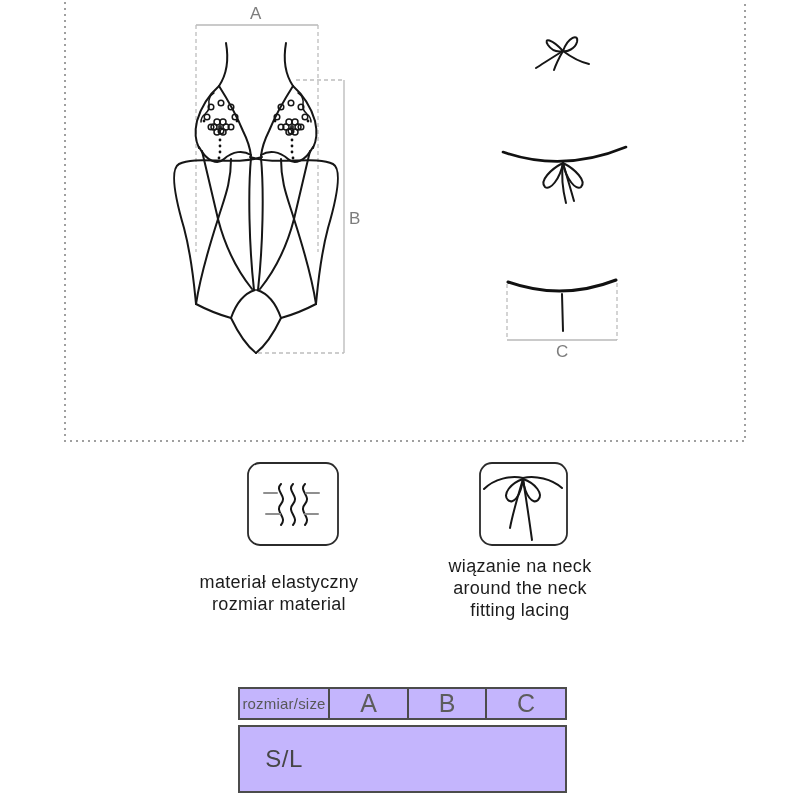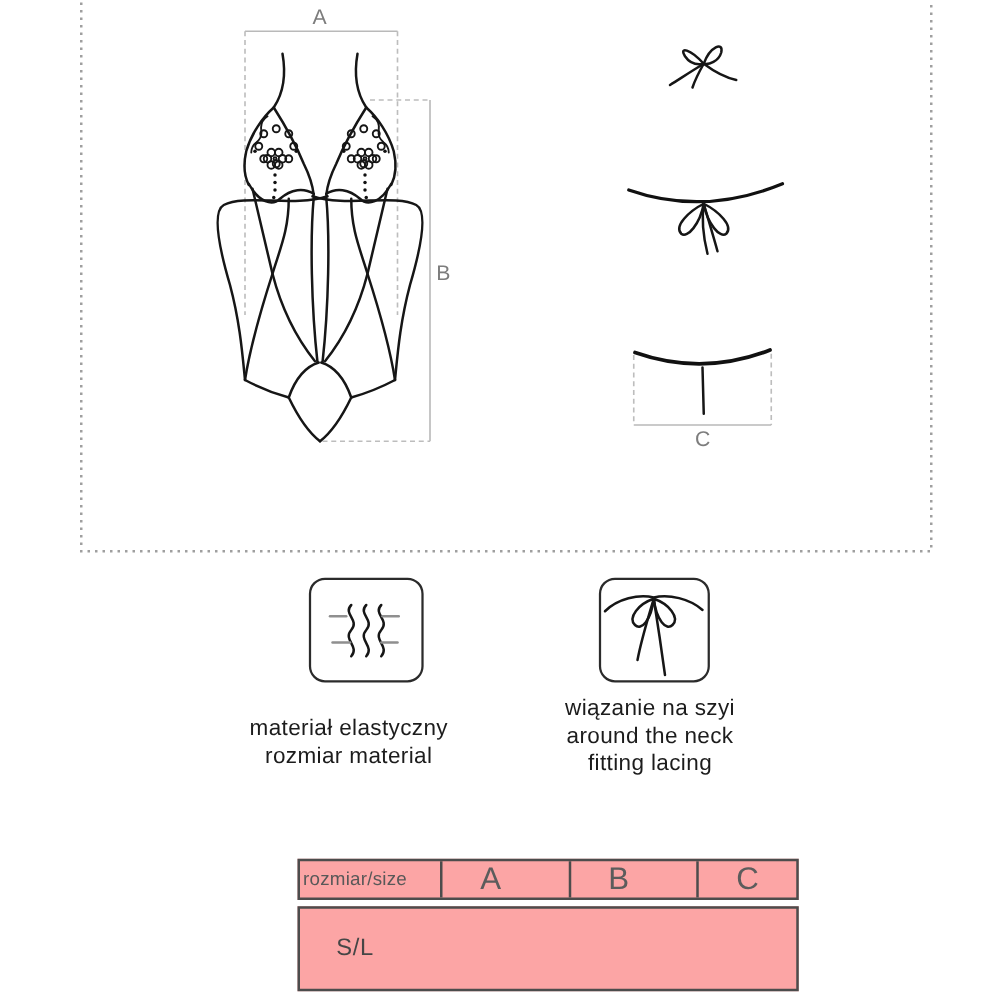--- a/index.html
+++ b/index.html
@@ -18,28 +18,28 @@
   .grey-dash{stroke:#8f8f8f;stroke-width:2;fill:none;stroke-linecap:round;}
   .measure-label{fill:#7d7d7d;font-size:17px;font-family:"Liberation Sans",sans-serif;}
   
   .caption{position:absolute;text-align:center;color:#1c1c1c;font-size:18px;line-height:22px;
            letter-spacing:.3px;}
   .caption-left{left:164px;top:571px;width:230px;}
   .caption-right{left:405px;top:555px;width:230px;}
   
   .size-table{position:absolute;left:238px;top:687px;color:#4f4f4f;}
   .trow{display:grid;grid-template-columns:88px 79px 78px 80px;box-sizing:content-box;
-        border:2px solid #4c4c4c;background:#fca5a5;gap:24px;}
+        border:2px solid #4c4c4c;background:#c4b5fd;}
   .trow .cell{display:flex;align-items:center;justify-content:center;}
   .trow .cell + .cell{border-left:2px solid #4c4c4c;}
   .header-row{height:29px;}
   .header-row .cell{font-size:25px;color:#5c5c5c;}
   .header-row .cell.small{font-size:15px;color:#585858;letter-spacing:.2px;}
   .data-row{height:64px;margin-top:5px;}
-  .data-row .cell{font-size:19px;color:#464646;letter-spacing:.5px;border-radius:10px;}
+  .data-row .cell{font-size:24px;color:#464646;letter-spacing:.5px;border-radius:10px;}
 </style>
 </head>
 <body>
 
 <div class="stage">
 
   <svg width="800" height="800" viewBox="0 0 800 800">
 
     <path class="frame-dotted" d="M65,-4 L65,441 L745,441 L745,-4"></path>
 
@@ -184,21 +184,21 @@
       <path class="ink" d="M523,479 C518,496 513,512 510,528"></path>
       <path class="ink" d="M523,479 C526,498 529,518 532,540"></path>
     </g>
   </svg>
 
   <div class="caption caption-left">
     <div>materiał elastyczny</div>
     <div>rozmiar material</div>
   </div>
   <div class="caption caption-right">
-    <div>wiązanie na szyi</div>
+    <div>wiązanie na neck</div>
     <div>around the neck</div>
     <div>fitting lacing</div>
   </div>
 
   <div class="size-table">
     <div class="trow header-row">
       <div class="cell small">rozmiar/size</div>
       <div class="cell">A</div>
       <div class="cell">B</div>
       <div class="cell">C</div>

